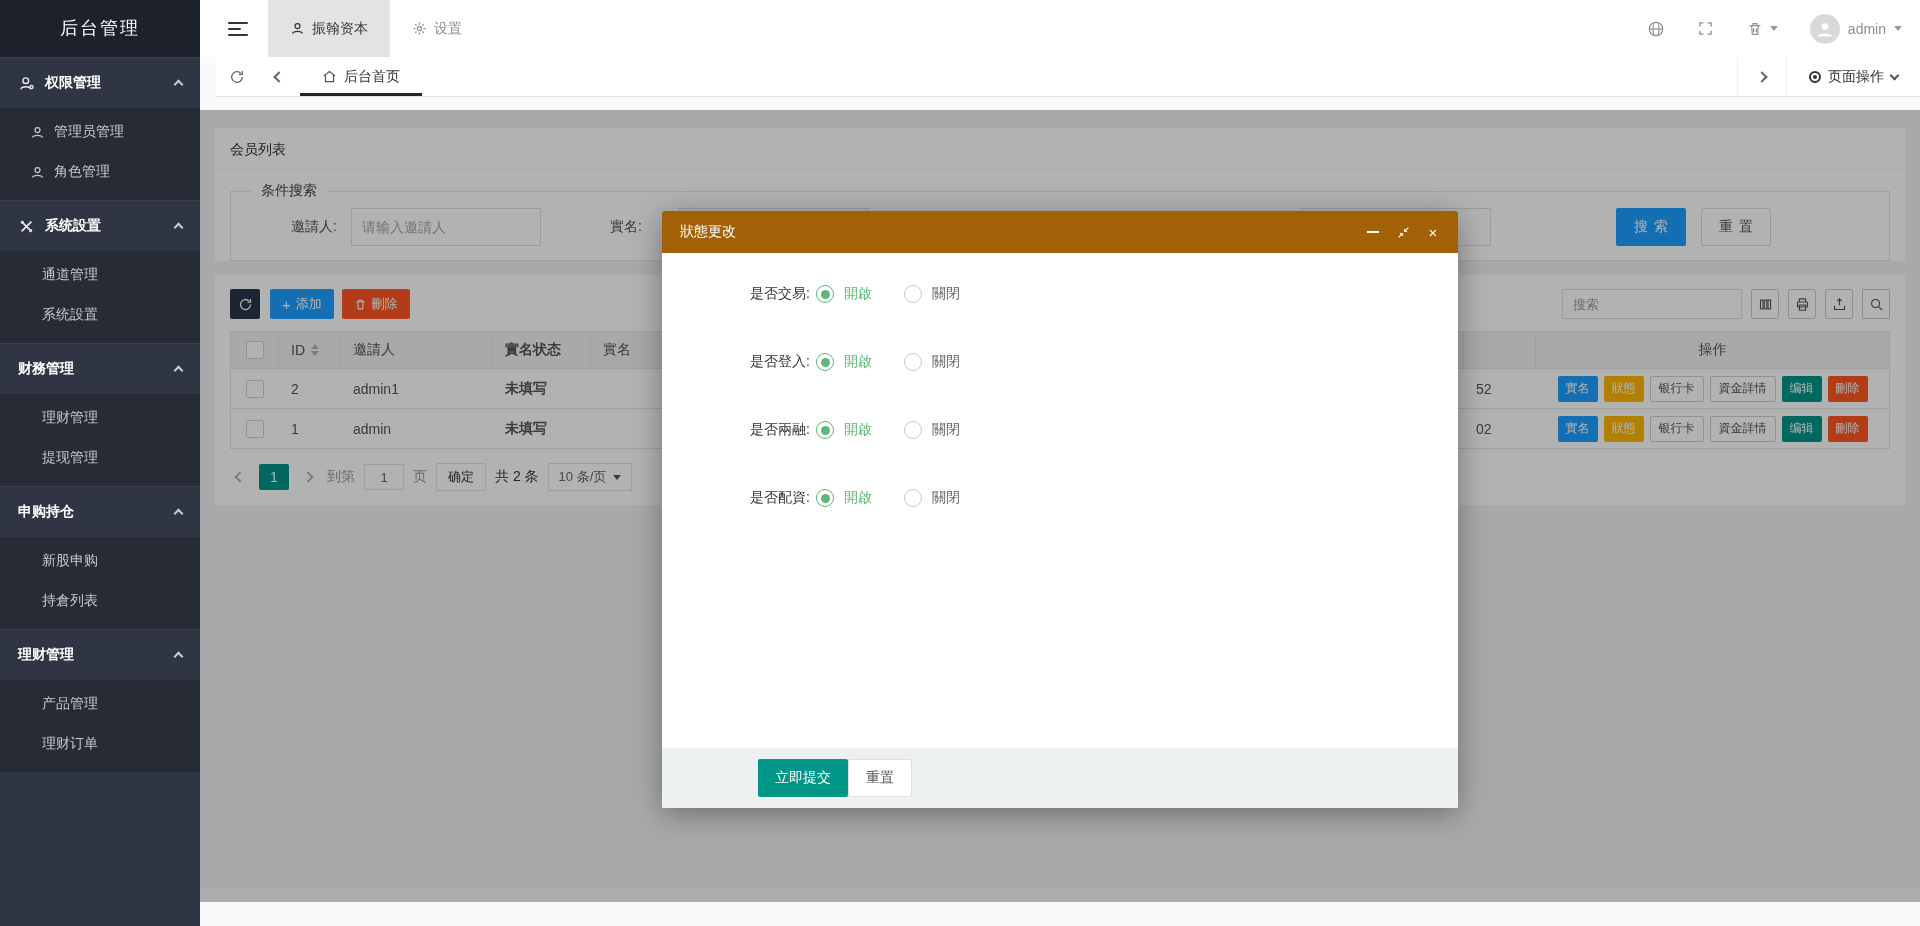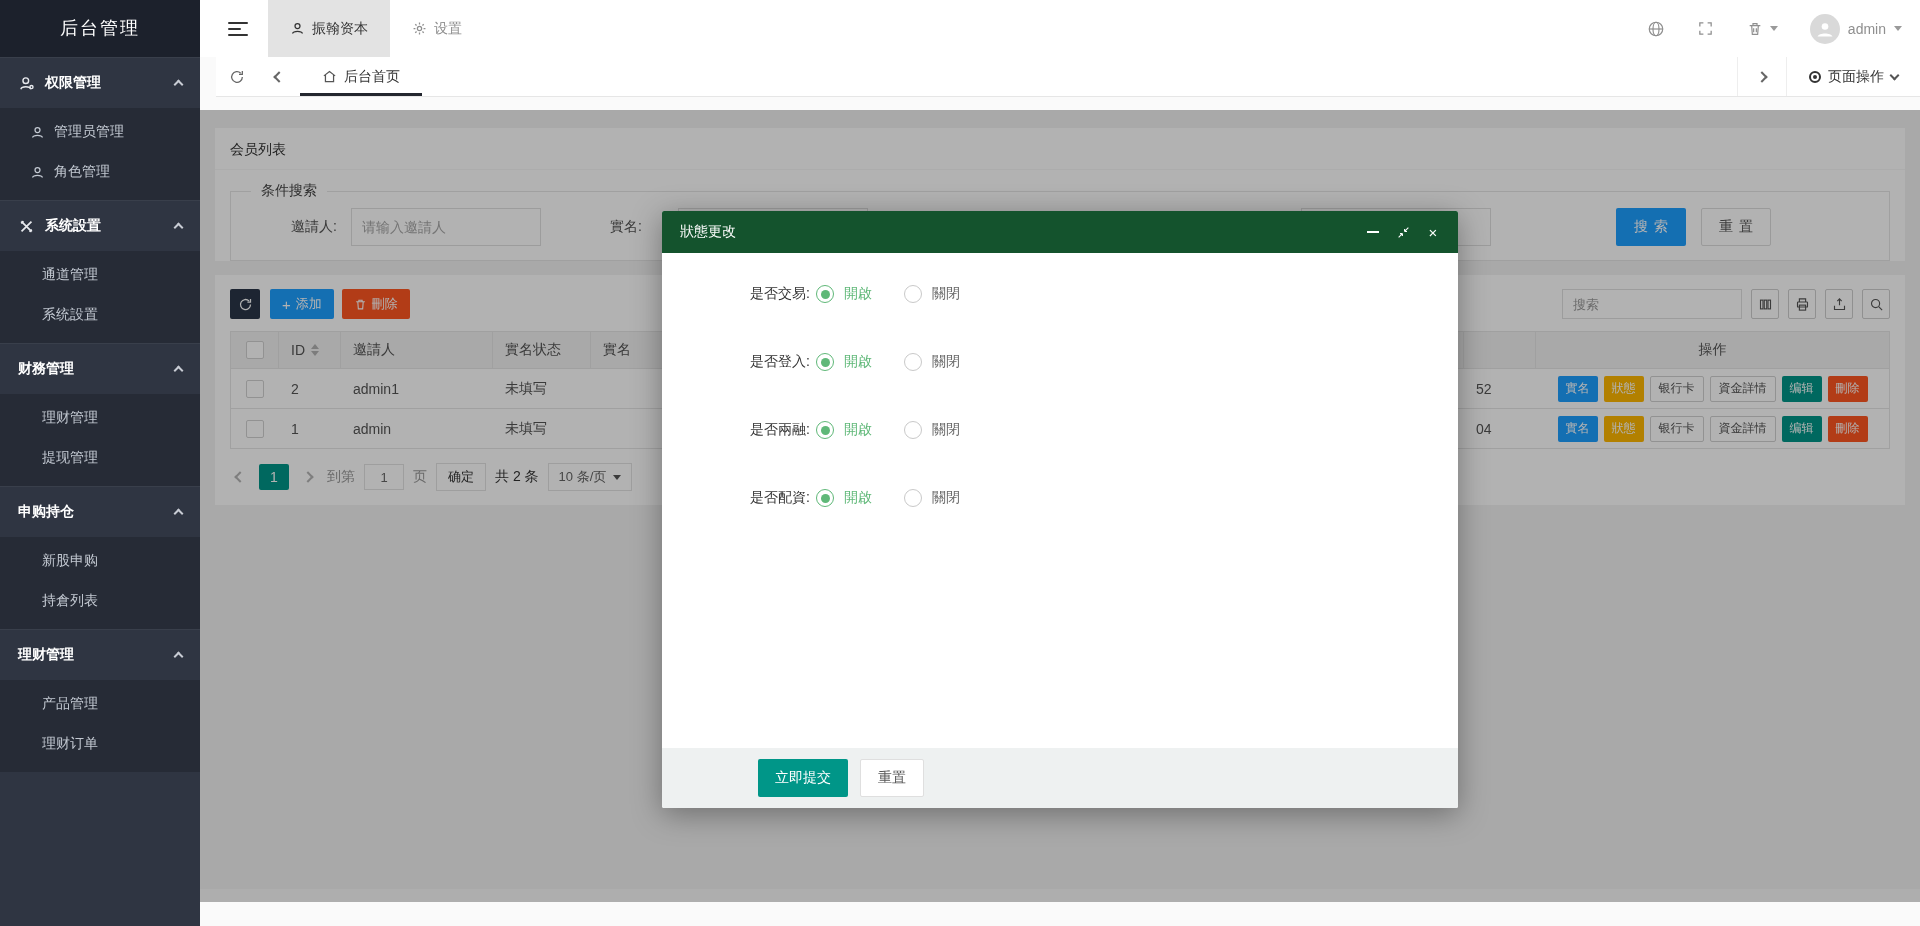--- a/index.html
+++ b/index.html
@@ -78,21 +78,21 @@
   .tbl { margin:12px 15px 0; border:1px solid #E6E6E6; }
   .t-row { display:flex; align-items:stretch; }
   .t-head { background:#F2F2F2; height:36px; }
   .t-body-row { height:40px; border-top:1px solid #E6E6E6; background:#FFF; }
   .t-cell { display:flex; align-items:center; padding:0 12px; color:#555; overflow:hidden; white-space:nowrap; }
   .t-head .t-cell { border-right:1px solid #E6E6E6; color:#555; }
   .t-head .t-cell:last-child { border-right:none; }
   .c0 { width:48px; justify-content:center; padding:0; }
   .c1 { width:62px; }
   .c2 { width:152px; }
-  .c3 { width:98px; }
+  .c3 { width:98px;font-weight:bold; }
   .c4 { flex:1; }
   .c5 { width:72px; }
   .c6 { width:353px; justify-content:center; }
   .cb { width:18px; height:18px; border:1px solid #D2D2D2; border-radius:2px; background:#FFF; cursor:pointer; }
   .sort { display:inline-flex; flex-direction:column; gap:2px; margin-left:6px; }
   .sort i { width:0; height:0; border-left:4px solid transparent; border-right:4px solid transparent; display:block; }
   .sort .up { border-bottom:5px solid #B2B2B2; }
   .sort .dn { border-top:5px solid #B2B2B2; }
   .act-btn { height:26px; padding:0 8px; font-size:12px; border-radius:2px; color:#FFF; margin:0 3px; display:inline-flex; align-items:center; cursor:pointer; border:none; font-family:inherit; }
   .a-blue { background:#1E9FFF; }
@@ -105,34 +105,34 @@
   .pg-arrow { color:#B5B5B5; display:inline-flex; width:20px; justify-content:center; cursor:pointer; }
   .pg-cur { width:30px; height:26px; line-height:26px; text-align:center; background:#009688; color:#FFF; border-radius:2px; cursor:pointer; }
   .pg-input { width:40px; height:26px; border:1px solid #E2E2E2; text-align:center; font-size:13px; outline:none; font-family:inherit; color:#666; }
   .pg-ok { height:28px; padding:0 11px; background:#FFF; border:1px solid #E2E2E2; color:#333; font-size:13px; cursor:pointer; font-family:inherit; }
   .pg-select { height:28px; border:1px solid #E2E2E2; display:inline-flex; align-items:center; gap:7px; padding:0 10px; font-size:13px; cursor:pointer; background:#FFF; }
   .pg-select .caret-down { border-top-color:#555; }
 
   
   .overlay { position:absolute; inset:0; background:rgba(0,0,0,.30); z-index:10; }
   .modal { position:absolute; left:462px; top:101px; width:796px; height:597px; background:#FFF; z-index:20; border-radius:2px; box-shadow:0 6px 30px rgba(0,0,0,.35); overflow:hidden; }
-  .m-head { height:42px; background:#14532d; color:#FFF; display:flex; align-items:center; padding:0 18px;gap:12px; }
+  .m-head { height:42px; background:#a16207; color:#FFF; display:flex; align-items:center; padding:0 18px;gap:12px; }
   .m-ctrls { margin-left:auto; display:flex; align-items:center; gap:16px; }
   .m-ctrl { color:#FFF; cursor:pointer; display:inline-flex; align-items:center; justify-content:center; width:14px; height:14px; font-size:15px; line-height:1; }
   .m-min { width:12px; height:2px; background:#FFF; }
   .m-body { padding-top:22px; }
   .m-row { display:flex; align-items:center; height:38px; margin-bottom:30px; }
   .m-label { width:148px; text-align:right; color:#333; }
   .radio { width:18px; height:18px; border:1px solid #C9C9C9; border-radius:50%; background:#FFF; display:inline-flex; align-items:center; justify-content:center; margin-left:6px; cursor:pointer; }
   .radio.checked { border-color:#5FB878; }
   .radio.checked::after { content:""; width:9px; height:9px; border-radius:50%; background:#5FB878; }
   .r-on { color:#5FB878; margin-left:10px; }
   .r-off-radio { margin-left:32px; }
   .r-off { color:#666; margin-left:10px; }
-  .m-foot { position:absolute; left:0; right:0; bottom:0; height:60px; background:#EEF1F1; display:flex; align-items:center; padding-left:96px; gap:12px; }
+  .m-foot { position:absolute; left:0; right:0; bottom:0; height:60px; background:#EEF1F1; display:flex; align-items:center; padding-left:96px; }
   .btn-submit { height:38px; padding:0 17px; background:#009688; color:#FFF; font-size:14px; }
   .btn-mreset { height:38px; padding:0 17px; background:#FFF; border:1px solid #DFDFDF; color:#555; font-size:14px; }
 
   .bottomband { position:absolute; left:200px; top:889px; right:0; height:37px; background:#FAFAFA; }
   svg { display:block; }
 </style>
 </head>
 <body>
 
 <div class="app">
@@ -439,21 +439,21 @@
         </div>
 
         <div class="t-row t-body-row">
           <div class="t-cell c0">
               <span class="cb"></span>
             </div>
           <div class="t-cell c1">1</div>
           <div class="t-cell c2">admin</div>
           <div class="t-cell c3">未填写</div>
           <div class="t-cell c4"></div>
-          <div class="t-cell c5">04</div>
+          <div class="t-cell c5">02</div>
           <div class="t-cell c6">
             <button class="act-btn a-blue">實名</button>
             <button class="act-btn a-gold">狀態</button>
             <button class="act-btn a-plain">银行卡</button>
             <button class="act-btn a-plain">資金詳情</button>
             <button class="act-btn a-teal">编辑</button>
             <button class="act-btn a-red">刪除</button>
           </div>
         </div>
       </div>

